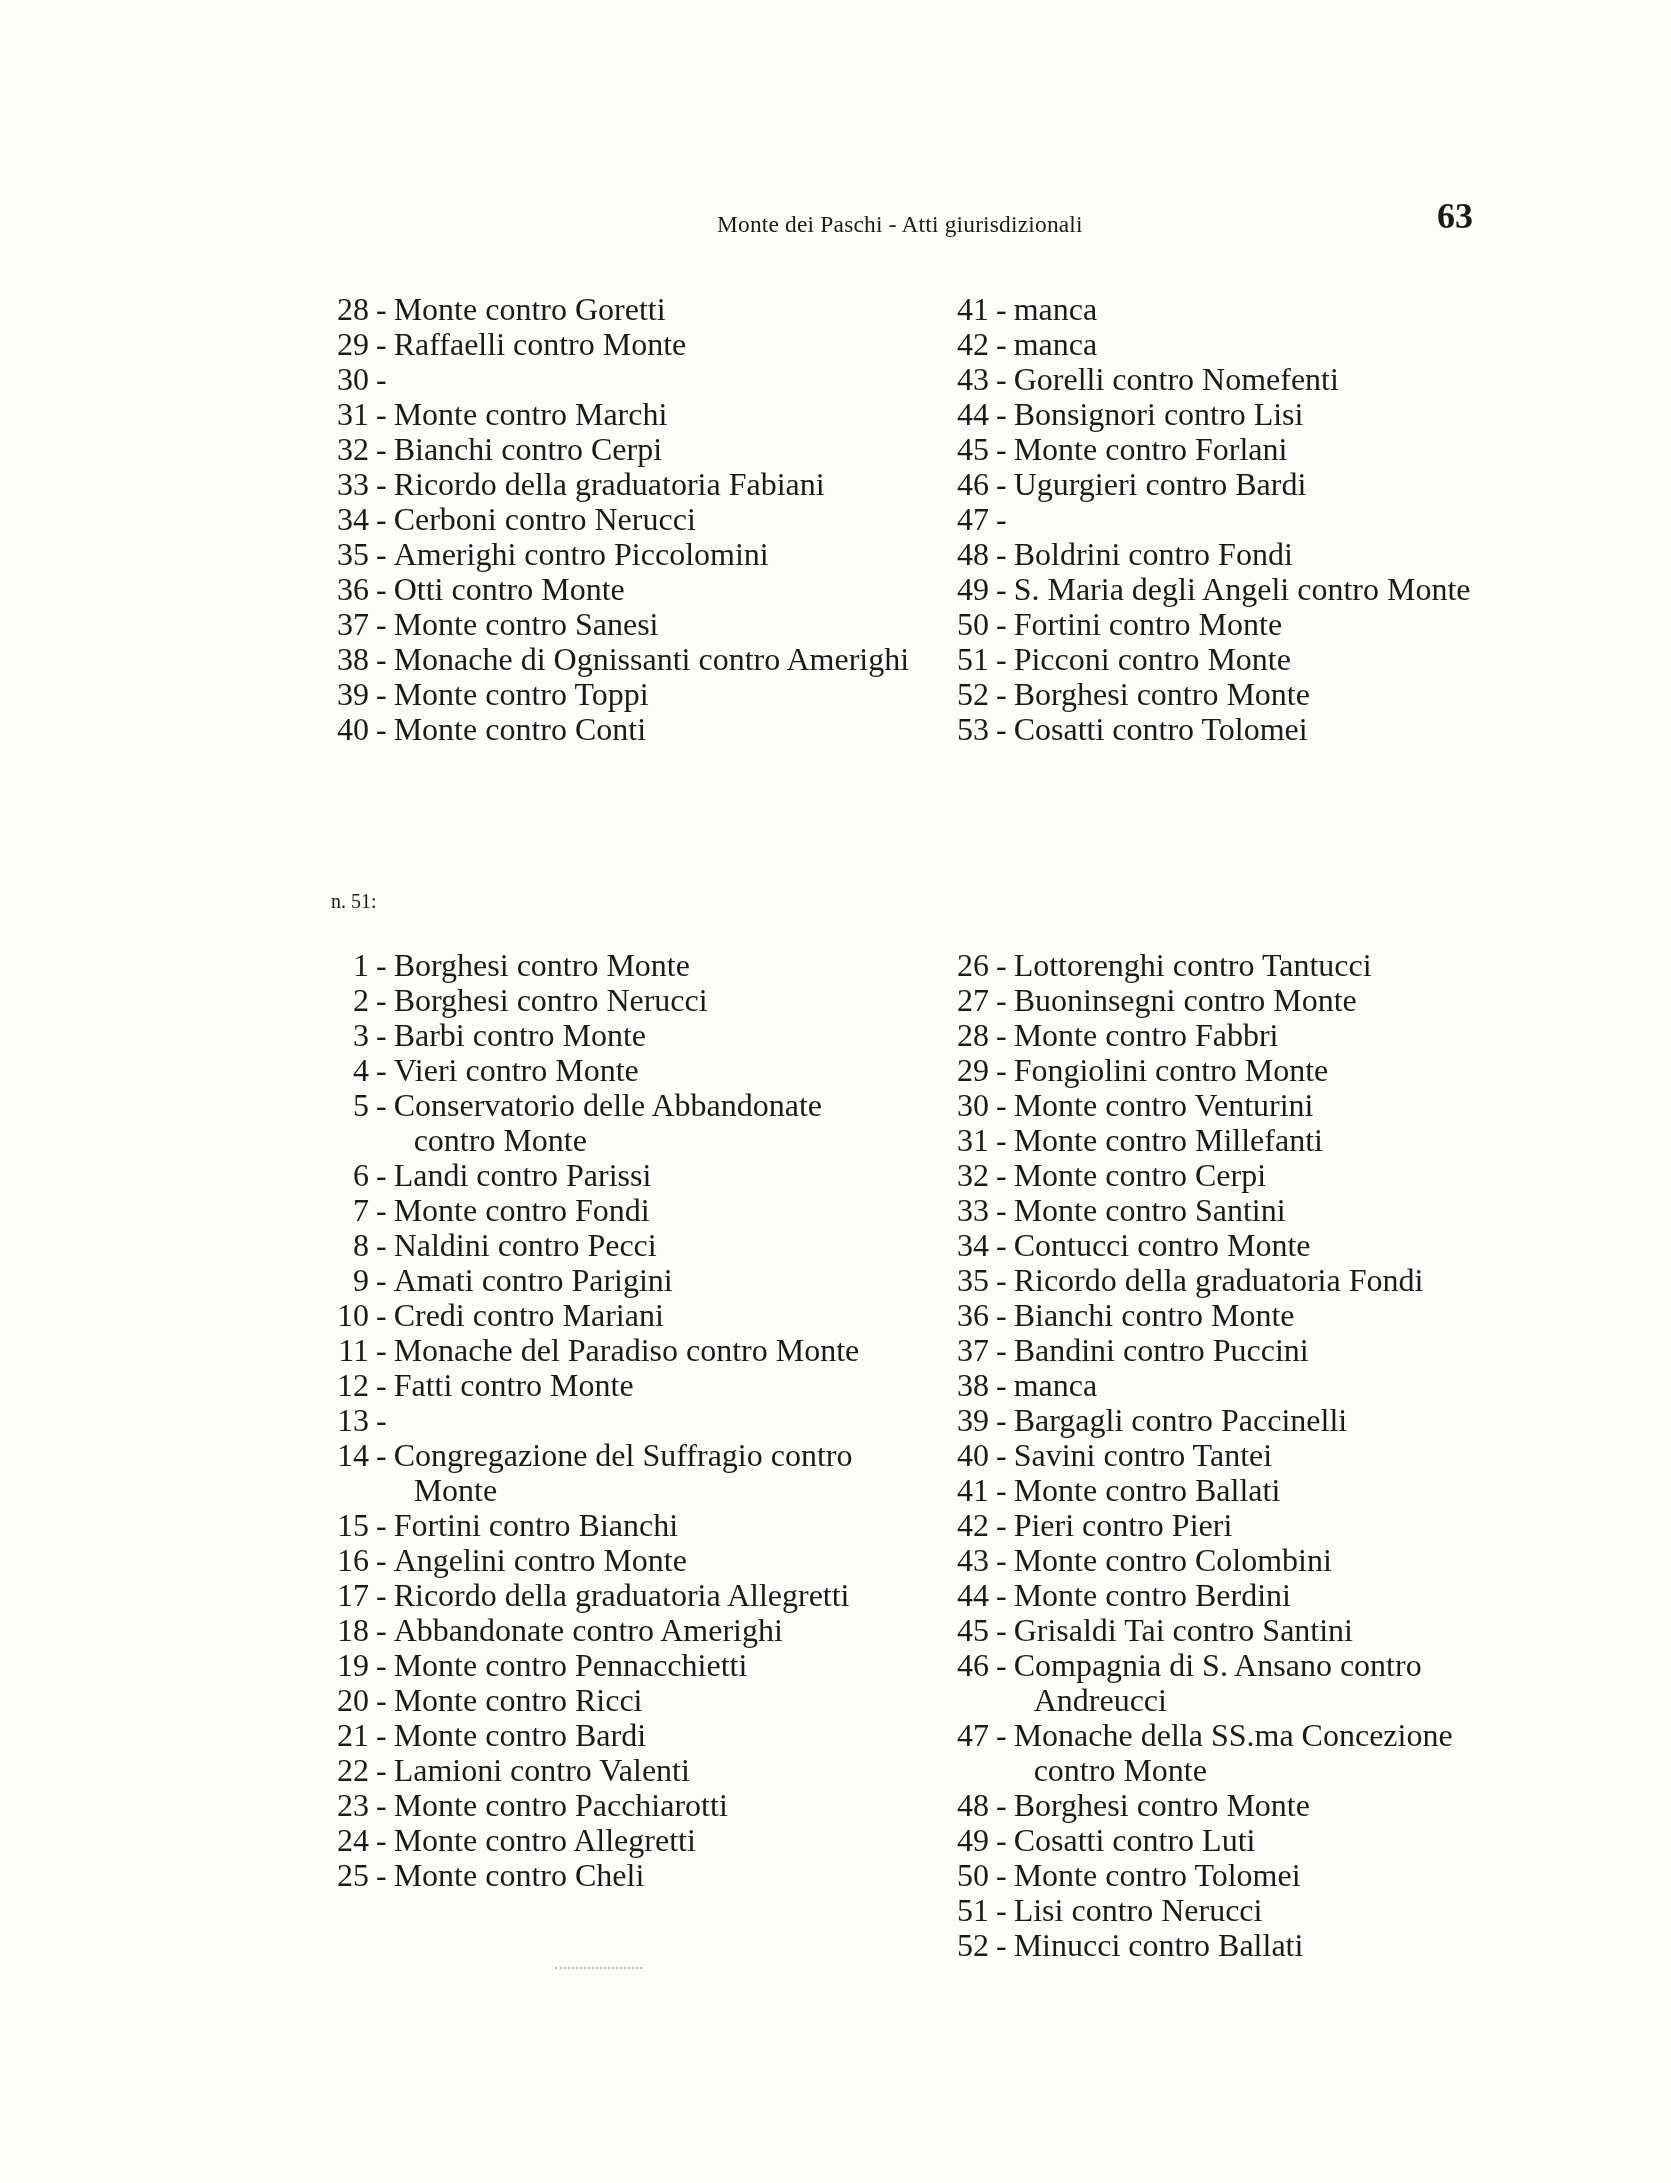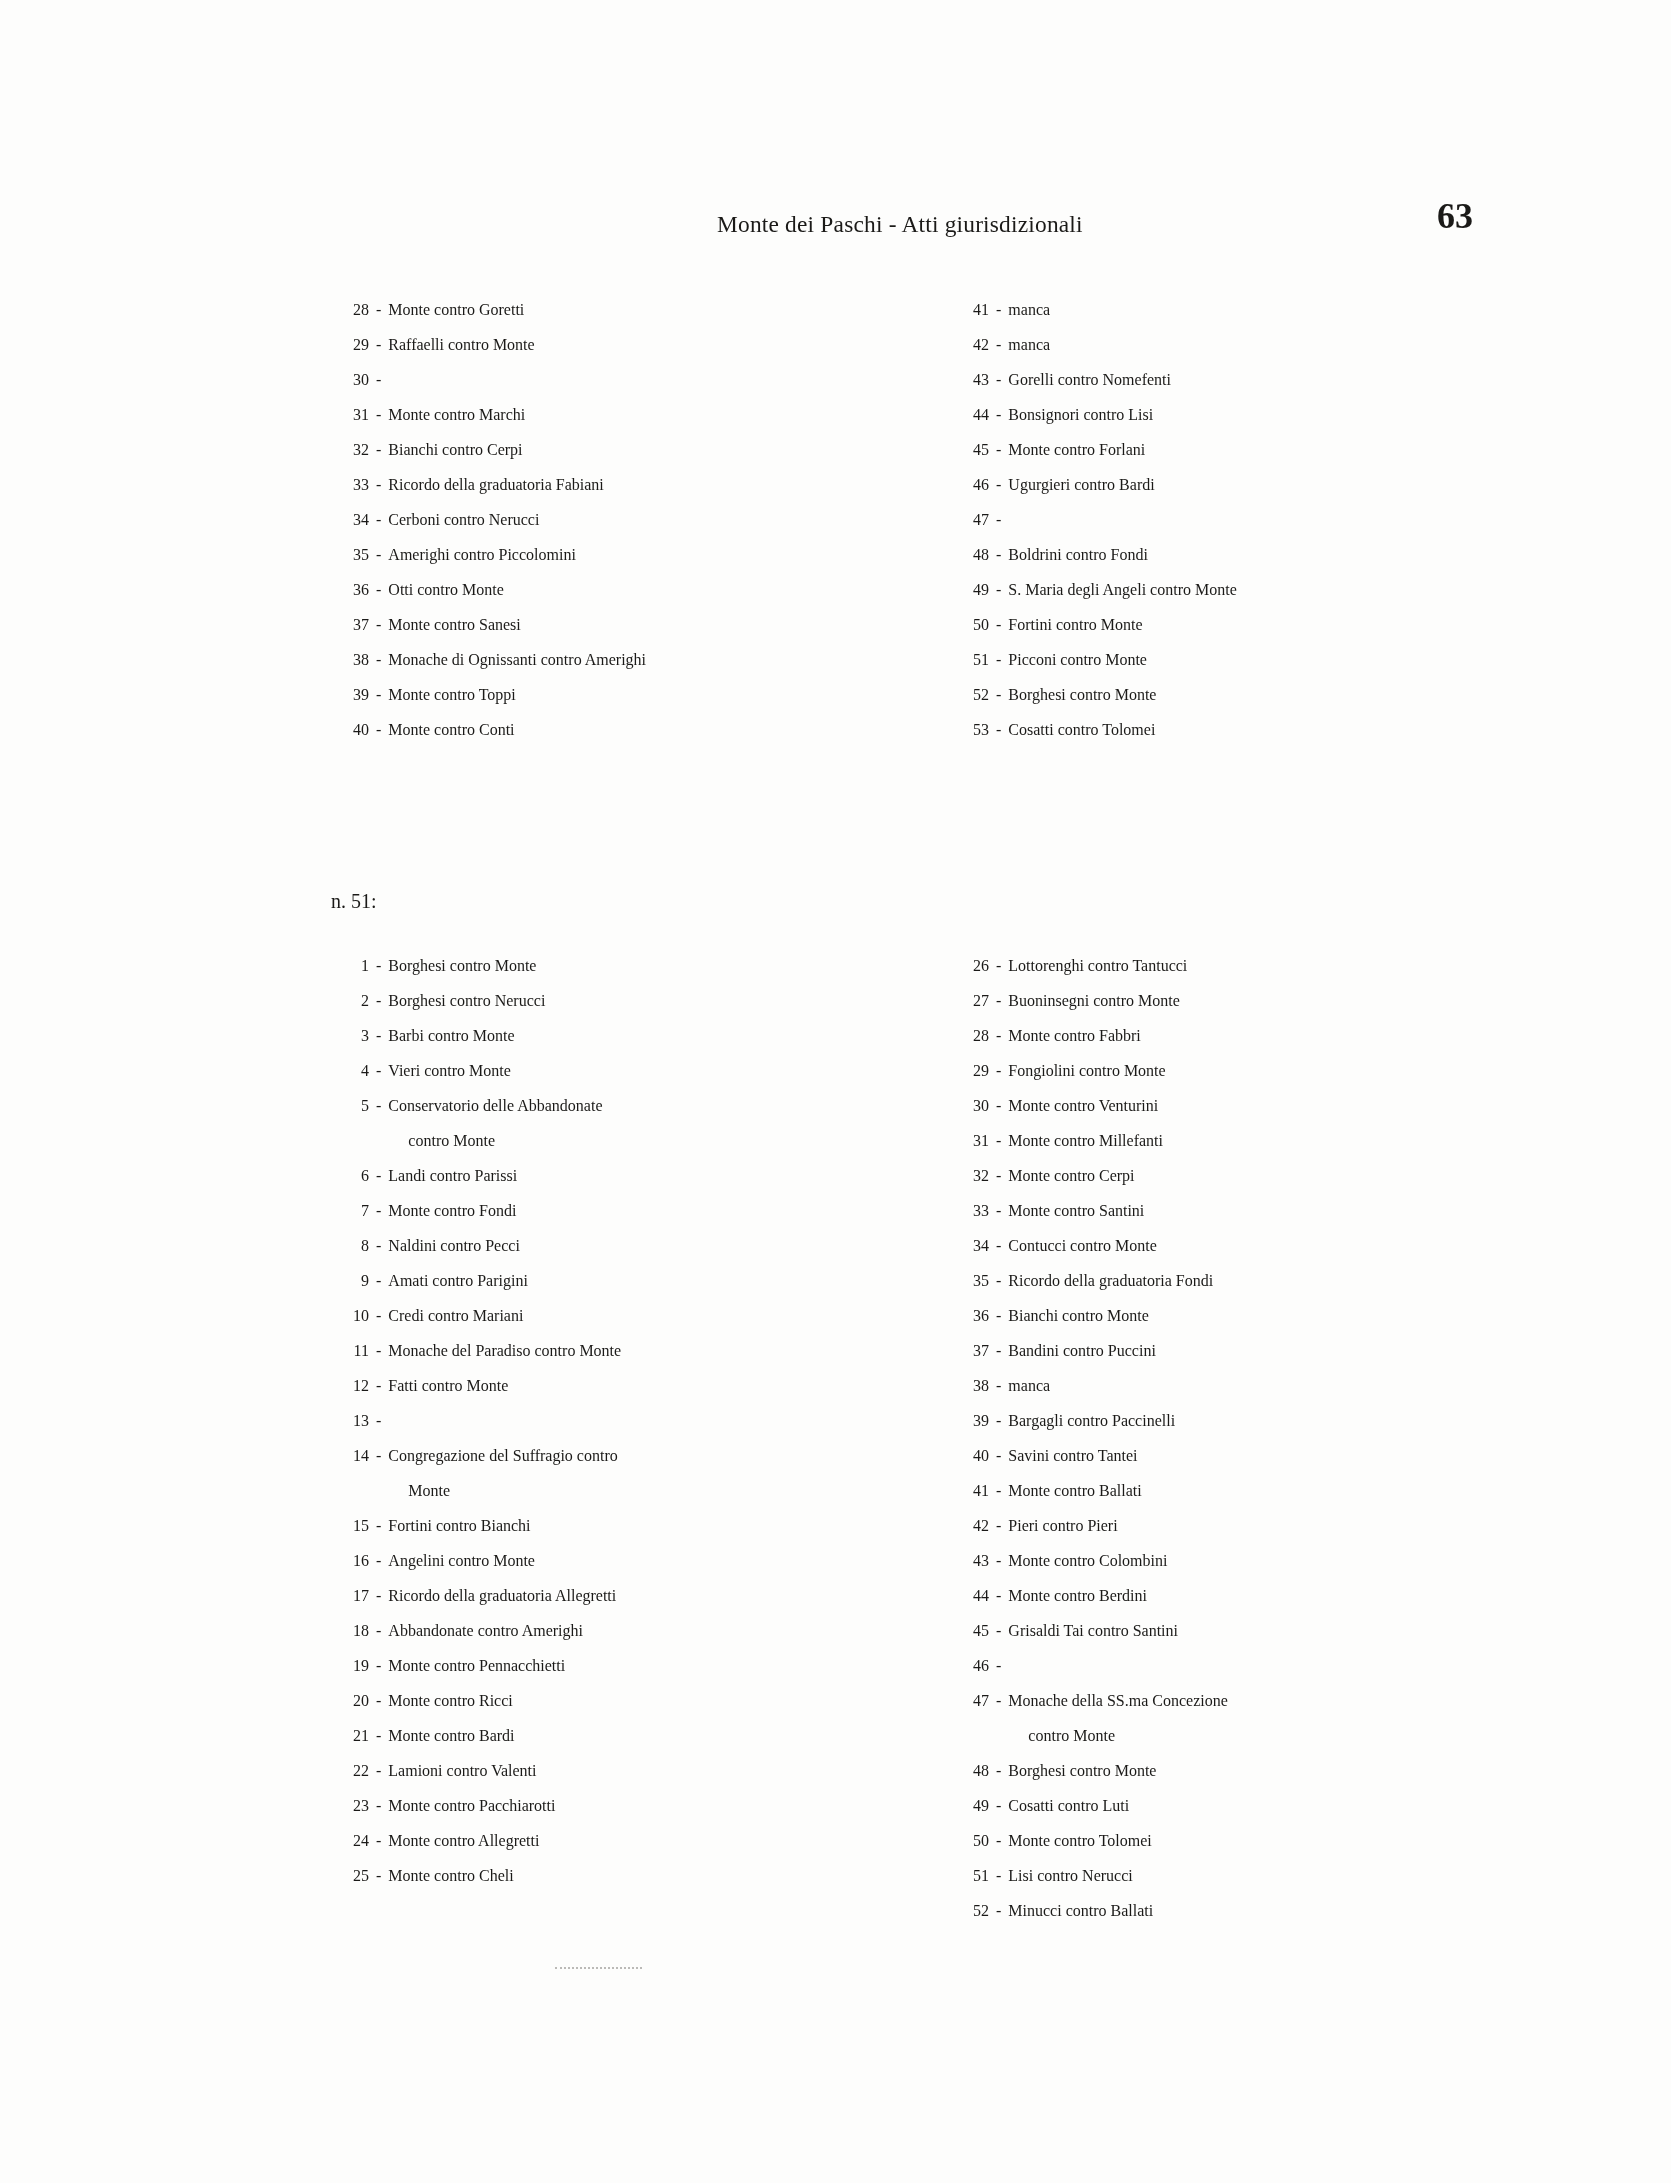--- a/index.html
+++ b/index.html
@@ -27,21 +27,21 @@
   .page-num {
     position: absolute;
     top: 195px;
     left: 1437px;
     font-size: 36px;
     font-weight: bold;
   }
   .list-section {
     position: absolute;
     display: flex;
-    font-size: 16px;
+    font-size: 32px;
     line-height: 35px;
   }
   #section-1 { top: 292px;  left: 327px; }
   #section-2 { top: 948px; left: 327px; }
   .col {
     display: flex;
     flex-direction: column;
   }
   .col-left  { width: 620px; flex: 0 0 620px; }
   .col-right { width: 671px; }
@@ -523,20 +523,22 @@
 
         <div class="item">
           <span class="num">45</span>
           <span class="dash">-</span>
           <span class="txt">Grisaldi Tai contro Santini</span>
         </div>
 
         <div class="item">
           <span class="num">46</span>
           <span class="dash">-</span>
+          <span class="txt">Compagnia di S. Ansano contro
+Andreucci</span>
         </div>
 
         <div class="item">
           <span class="num">47</span>
           <span class="dash">-</span>
           <span class="txt">Monache della SS.ma Concezione
 contro Monte</span>
         </div>
 
         <div class="item">

